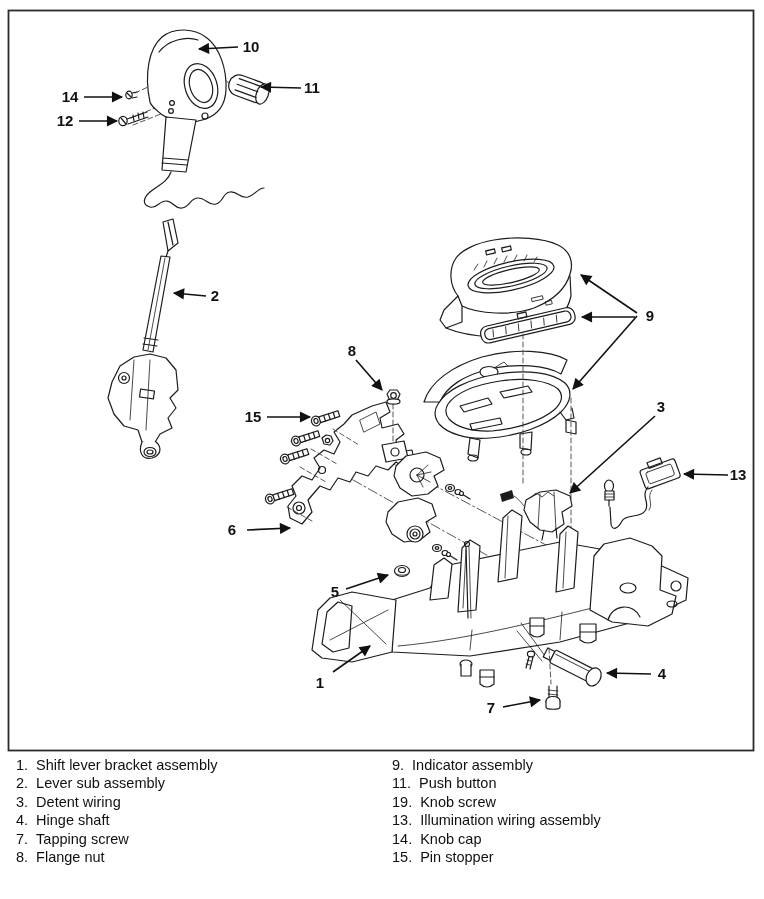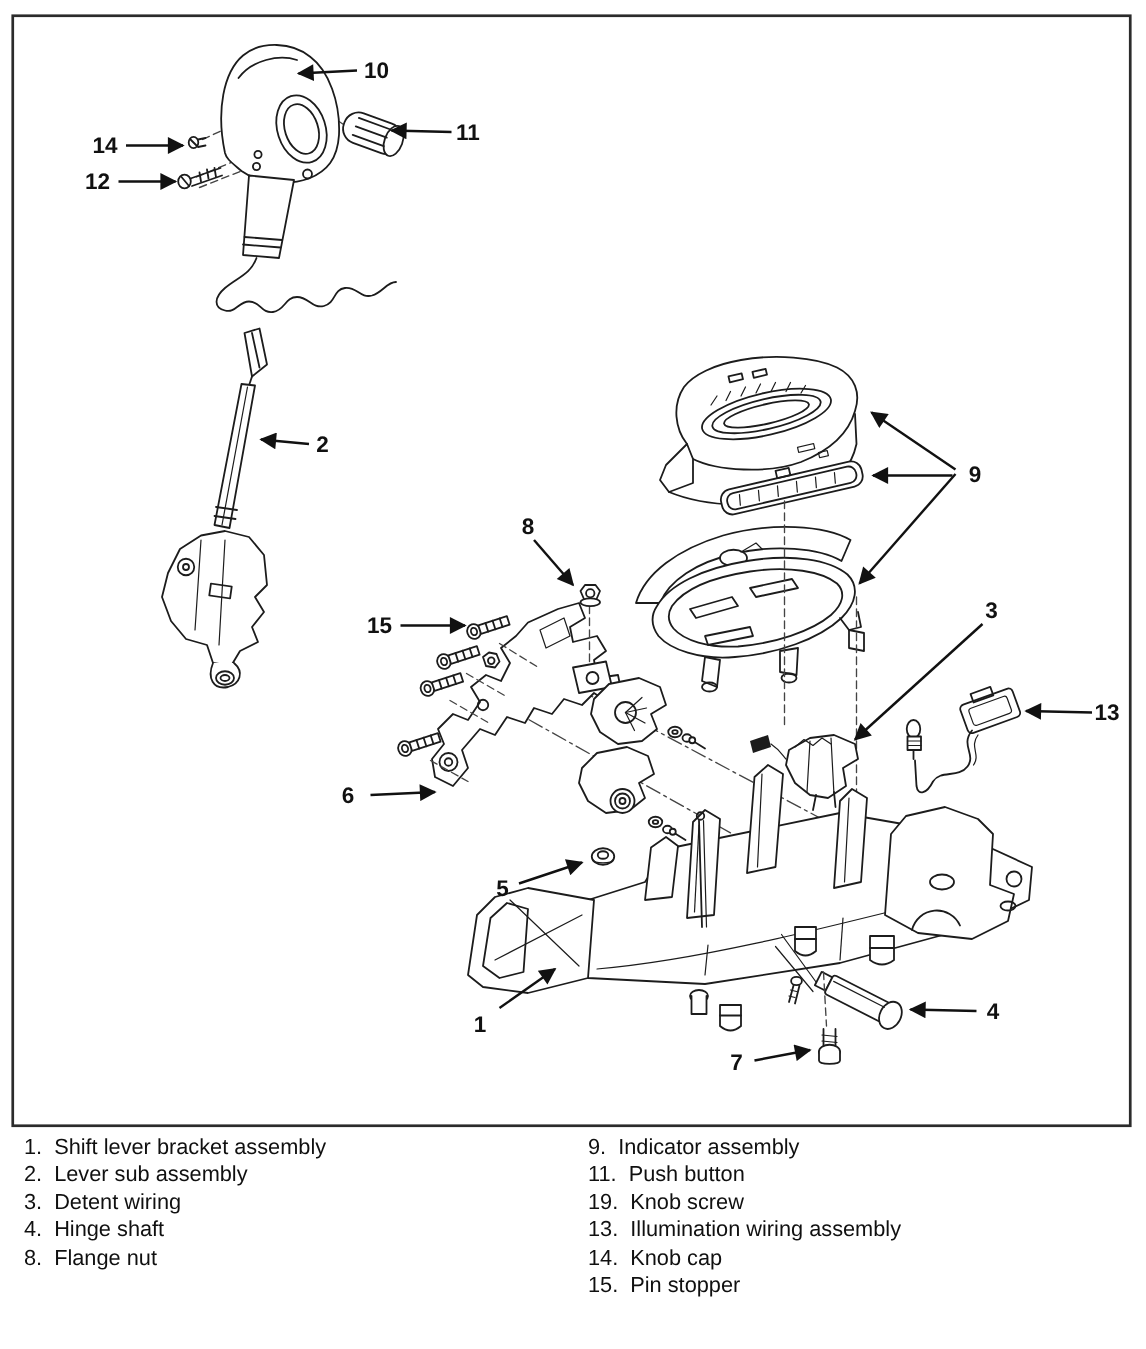--- a/index.html
+++ b/index.html
@@ -418,20 +418,21 @@
   </g>
 
 </svg>
 
 <div class="legend">
   <div class="legend-col col-left">
     <div class="lrow"><span class="num">1.</span><span>Shift lever bracket assembly</span></div>
     <div class="lrow"><span class="num">2.</span><span>Lever sub assembly</span></div>
     <div class="lrow"><span class="num">3.</span><span>Detent wiring</span></div>
     <div class="lrow"><span class="num">4.</span><span>Hinge shaft</span></div>
+    <div class="lrow"><span class="num">7.</span><span>Tapping screw</span></div>
     <div class="lrow"><span class="num">8.</span><span>Flange nut</span></div>
   </div>
   <div class="legend-col col-right">
     <div class="lrow"><span class="num">9.</span><span>Indicator assembly</span></div>
     <div class="lrow"><span class="num">11.</span><span>Push button</span></div>
     <div class="lrow"><span class="num">19.</span><span>Knob screw</span></div>
     <div class="lrow"><span class="num">13.</span><span>Illumination wiring assembly</span></div>
     <div class="lrow"><span class="num">14.</span><span>Knob cap</span></div>
     <div class="lrow"><span class="num">15.</span><span>Pin stopper</span></div>
   </div>

